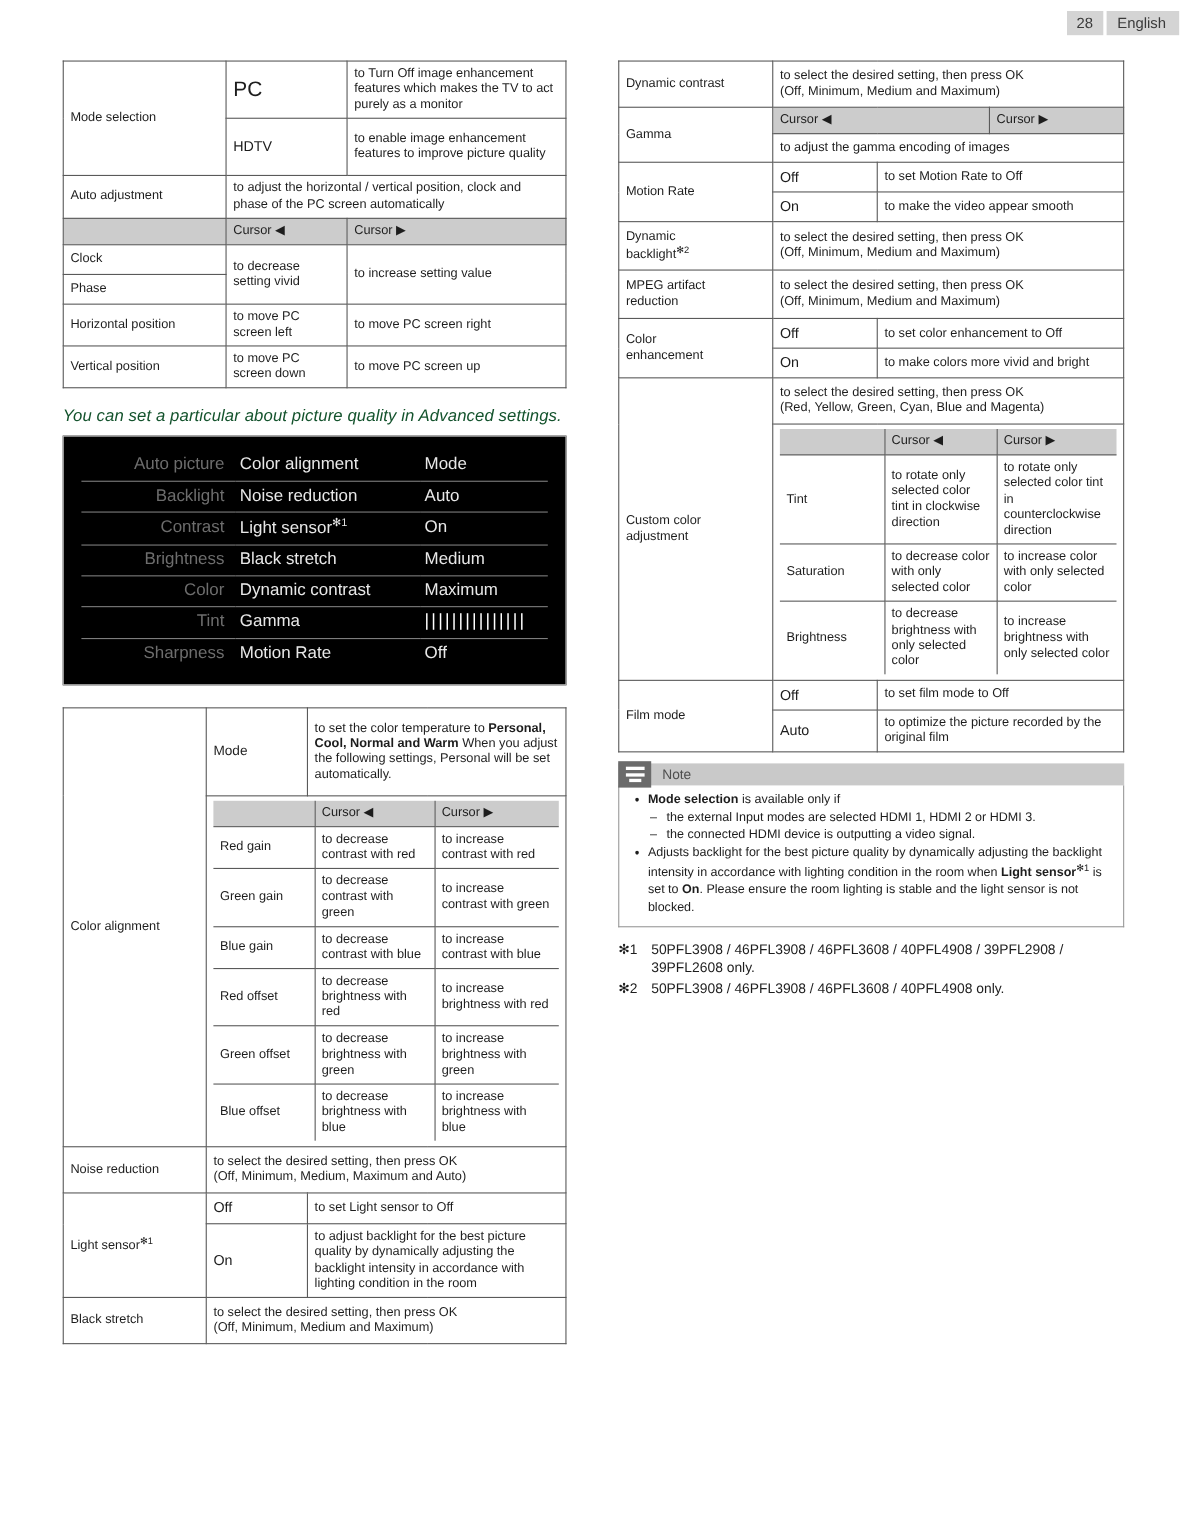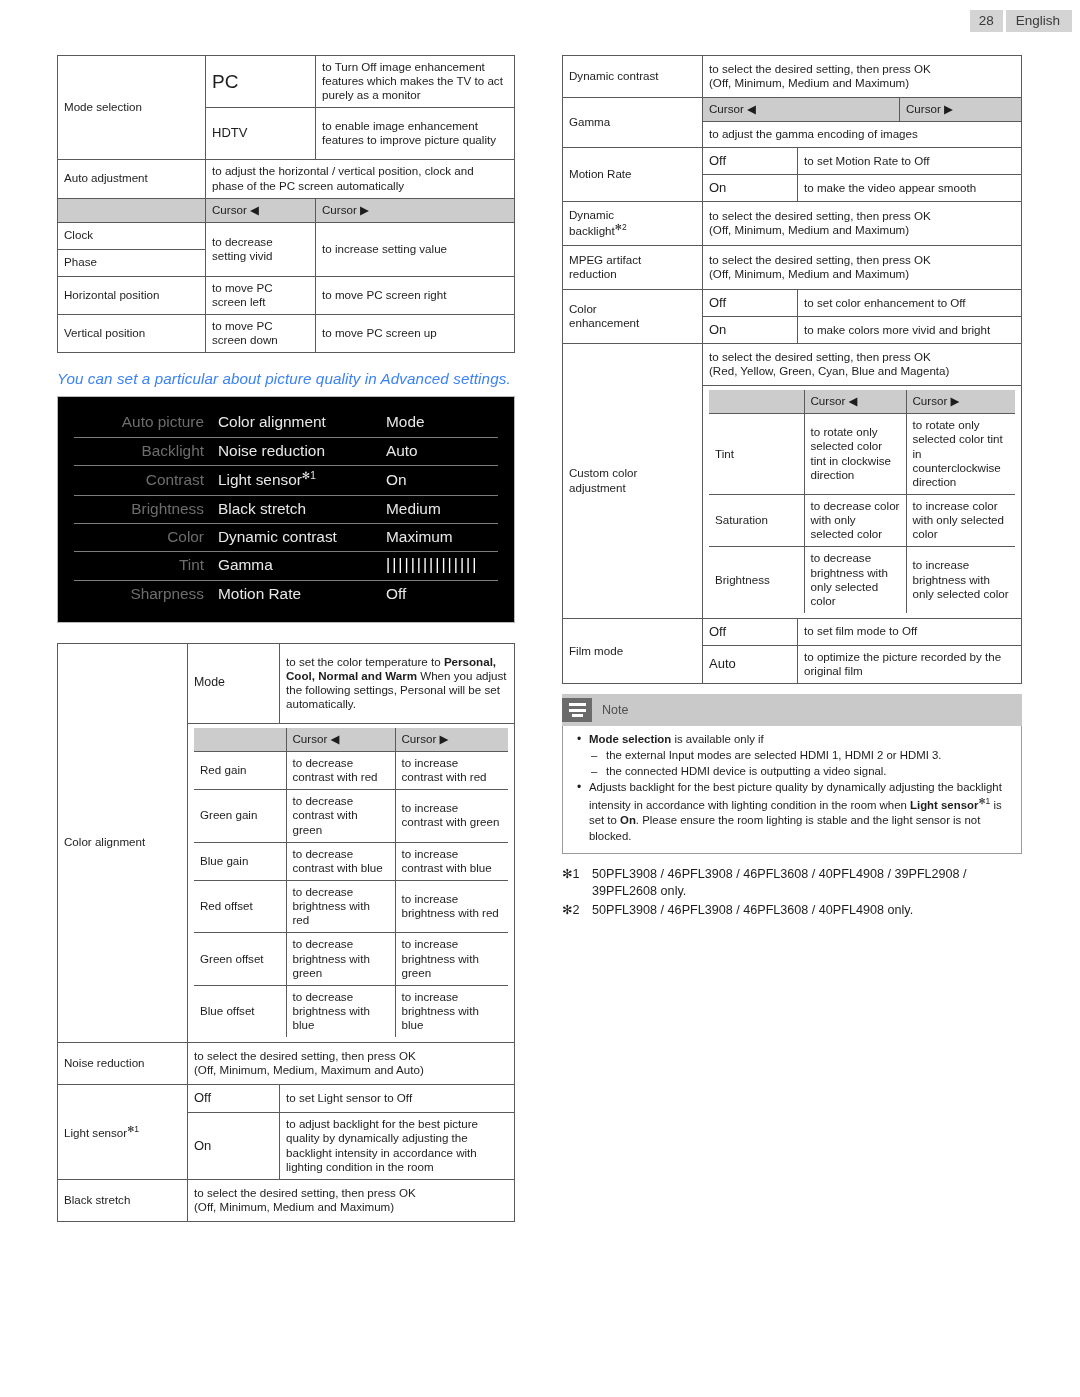--- a/index.html
+++ b/index.html
@@ -60,21 +60,21 @@
   td.nest > table td { border: 1px solid #5a5a5a; }
   td.nest > table tr:first-child td { border-top: none; }
   td.nest > table tr:last-child td { border-bottom: none; }
   td.nest > table td:first-child { border-left: none; }
   td.nest > table td:last-child { border-right: none; }
 
   
   .caption {
     font-style: italic;
     font-size: 15.2px;
-    color: #3b82f6;
+    color: #14532d;
     margin: 17px 0 9px 0;
     letter-spacing: .1px;
   }
 
   
   .osd {
     background: #000000;
     border: 1px solid #b8b8b8;
     padding: 12px 16px 14px 16px;
     width: 100%;
@@ -95,21 +95,21 @@
   table.osd-t td.c2 { width: 168px; padding-left: 4px; padding-right: 10px; }
   table.osd-t td.c3 { padding-left: 4px; }
   .bars { display: inline-block; letter-spacing: 2.0px; font-size: 16px; line-height: 1; color: #ffffff; }
   .osd sup { font-size: 10px; vertical-align: super; }
 
   
   .note-wrap { margin-top: 10px; }
   .note-head {
     display: flex; align-items: center;
     background: #c9c9c9;
-    height: 32px;
+    height: 20px;
   }
   .note-icon {
     width: 30px; height: 24px; background: #6b6b6b;
     display: flex; flex-direction: column; justify-content: center;
     align-items: center; gap: 2.5px;
   }
   .note-icon i { display:block; background:#ffffff; height:3px; }
   .note-icon i.l1 { width: 17px; }
   .note-icon i.l2 { width: 17px; }
   .note-icon i.l3 { width: 11px; }

